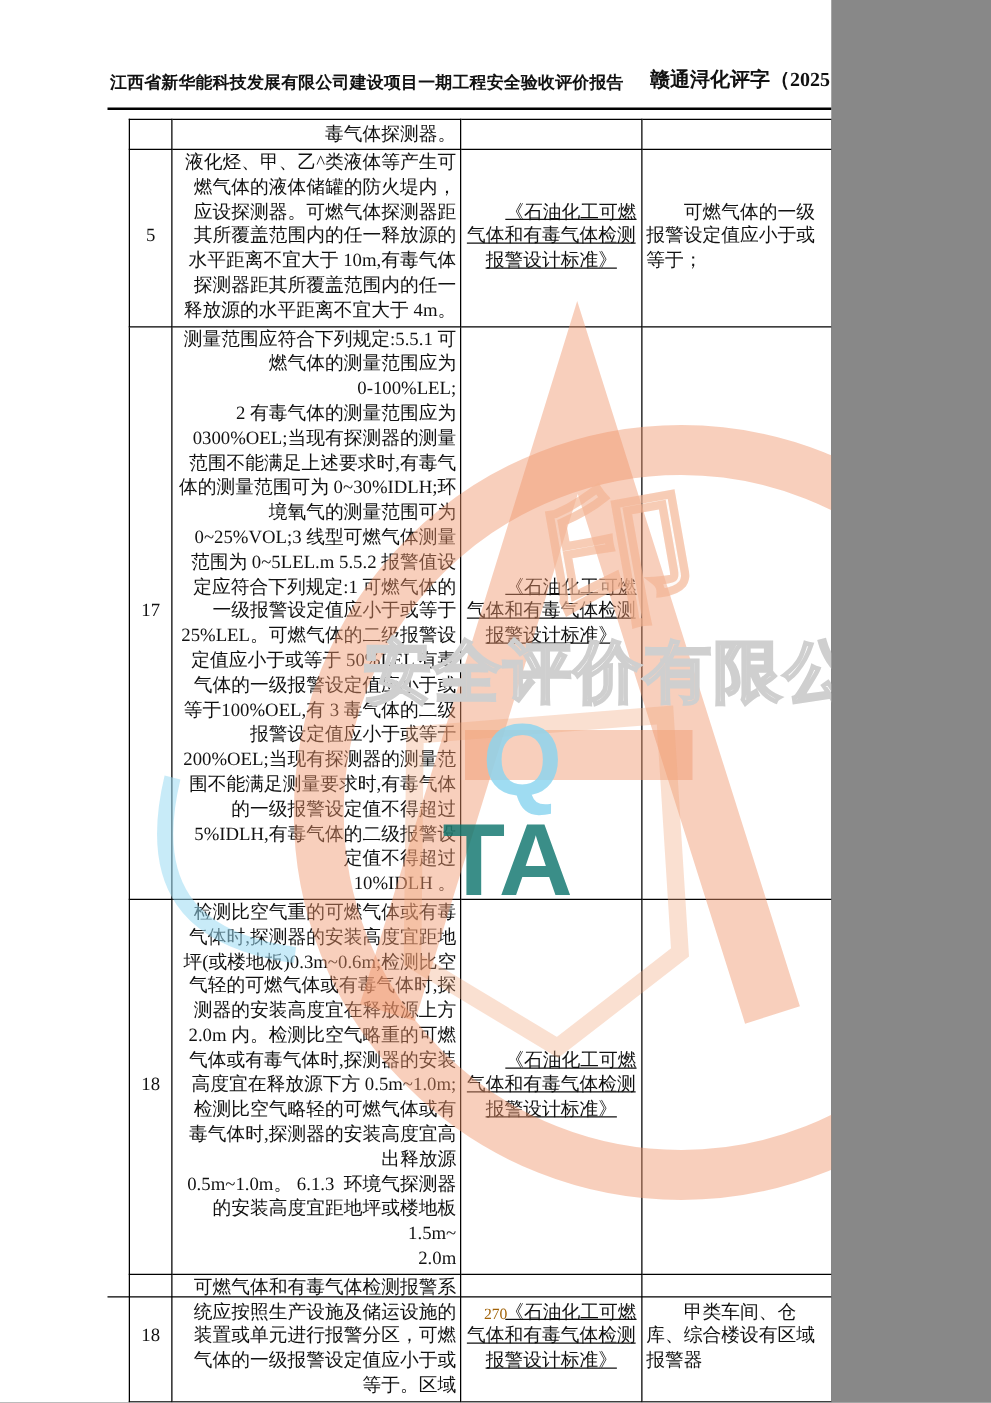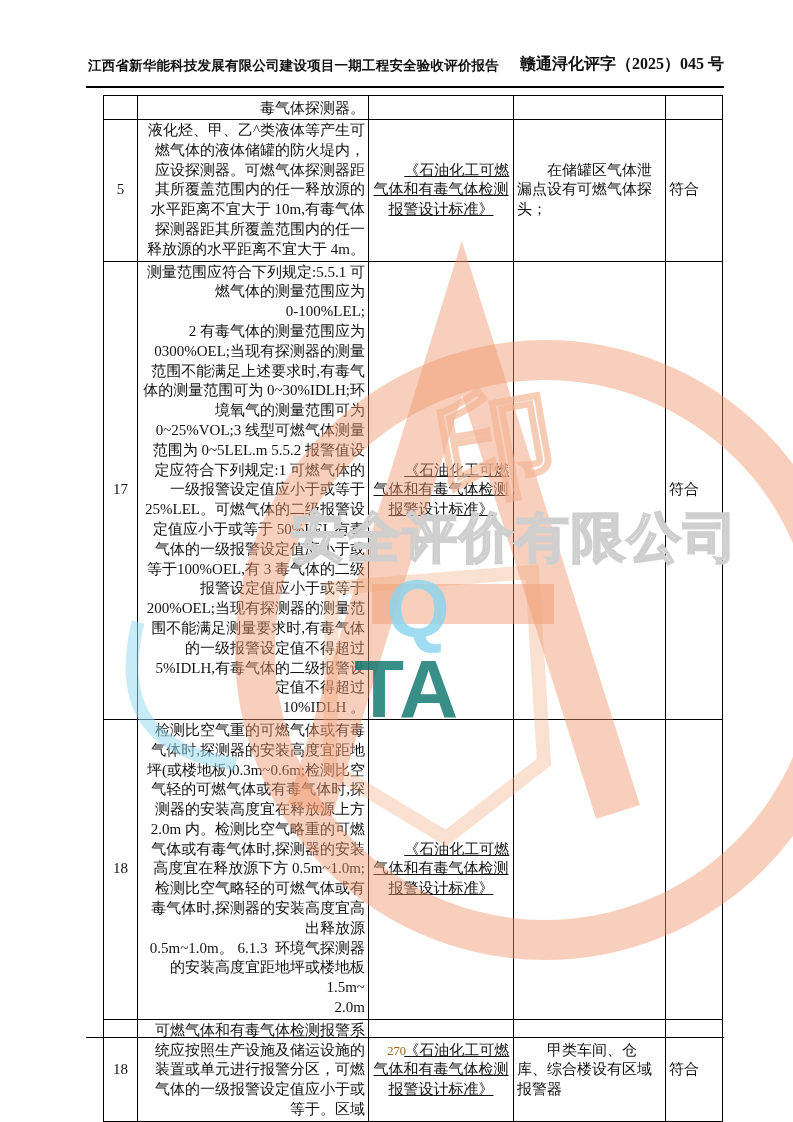--- a/index.html
+++ b/index.html
@@ -1,17 +1,17 @@
 <!DOCTYPE html>
 <html><head>
 <meta charset="utf-8">
 <style>
   html,body{margin:0;padding:0;background:#888;}
   .page{
-    position:relative;width:793px;height:1122px;background:#ffffff;
+    position:relative;width:665px;height:1122px;background:#ffffff;
     font-family:"Liberation Serif","DejaVu Serif",serif;color:#111;overflow:hidden;
   }
   
   .header{position:absolute;left:88px;top:54px;width:636px;display:flex;justify-content:space-between;align-items:flex-end;}
   .header .h-left{font-size:13.5px;font-weight:bold;letter-spacing:.2px;}
   .header .h-right{font-size:16px;font-weight:bold;white-space:nowrap;}
   .header-rule{position:absolute;left:86px;top:86px;width:638px;height:2px;background:#000;}
   
   table.main{
     position:absolute;left:103px;top:95px;border-collapse:collapse;table-layout:fixed;width:619px;
@@ -73,21 +73,21 @@
         <td class="no"></td>
         <td class="content">毒气体探测器。</td>
         <td class="standard"></td>
         <td class="site"></td>
         <td class="concl"></td>
       </tr>
       <tr class="r1">
         <td class="no">5</td>
         <td class="content">液化烃、甲、乙^类液体等产生可燃气体的液体储罐的防火堤内，应设探测器。可燃气体探测器距其所覆盖范围内的任一释放源的水平距离不宜大于 10m,有毒气体探测器距其所覆盖范围内的任一释放源的水平距离不宜大于 4m。</td>
         <td class="standard">《石油化工可燃气体和有毒气体检测报警设计标准》</td>
-        <td class="site">在储罐区气体泄漏点设有可燃气体探头；</td>
+        <td class="site">可燃气体的一级报警设定值应小于或等于；</td>
         <td class="concl">符合</td>
       </tr>
       <tr class="r2">
         <td class="no">17</td>
         <td class="content">测量范围应符合下列规定:5.5.1 可燃气体的测量范围应为
 0-100%LEL;
 2 有毒气体的测量范围应为
 0300%OEL;当现有探测器的测量范围不能满足上述要求时,有毒气体的测量范围可为 0~30%IDLH;环境氧气的测量范围可为 0~25%VOL;3 线型可燃气体测量范围为 0~5LEL.m 5.5.2 报警值设定应符合下列规定:1 可燃气体的一级报警设定值应小于或等于 25%LEL。可燃气体的二级报警设定值应小于或等于 50%LEL 有毒气体的一级报警设定值应小于或等于100%OEL,有 3 毒气体的二级报警设定值应小于或等于 200%OEL;当现有探测器的测量范围不能满足测量要求时,有毒气体的一级报警设定值不得超过 5%IDLH,有毒气体的二级报警设定值不得超过
 10%IDLH 。</td>
         <td class="standard">《石油化工可燃气体和有毒气体检测报警设计标准》</td>

